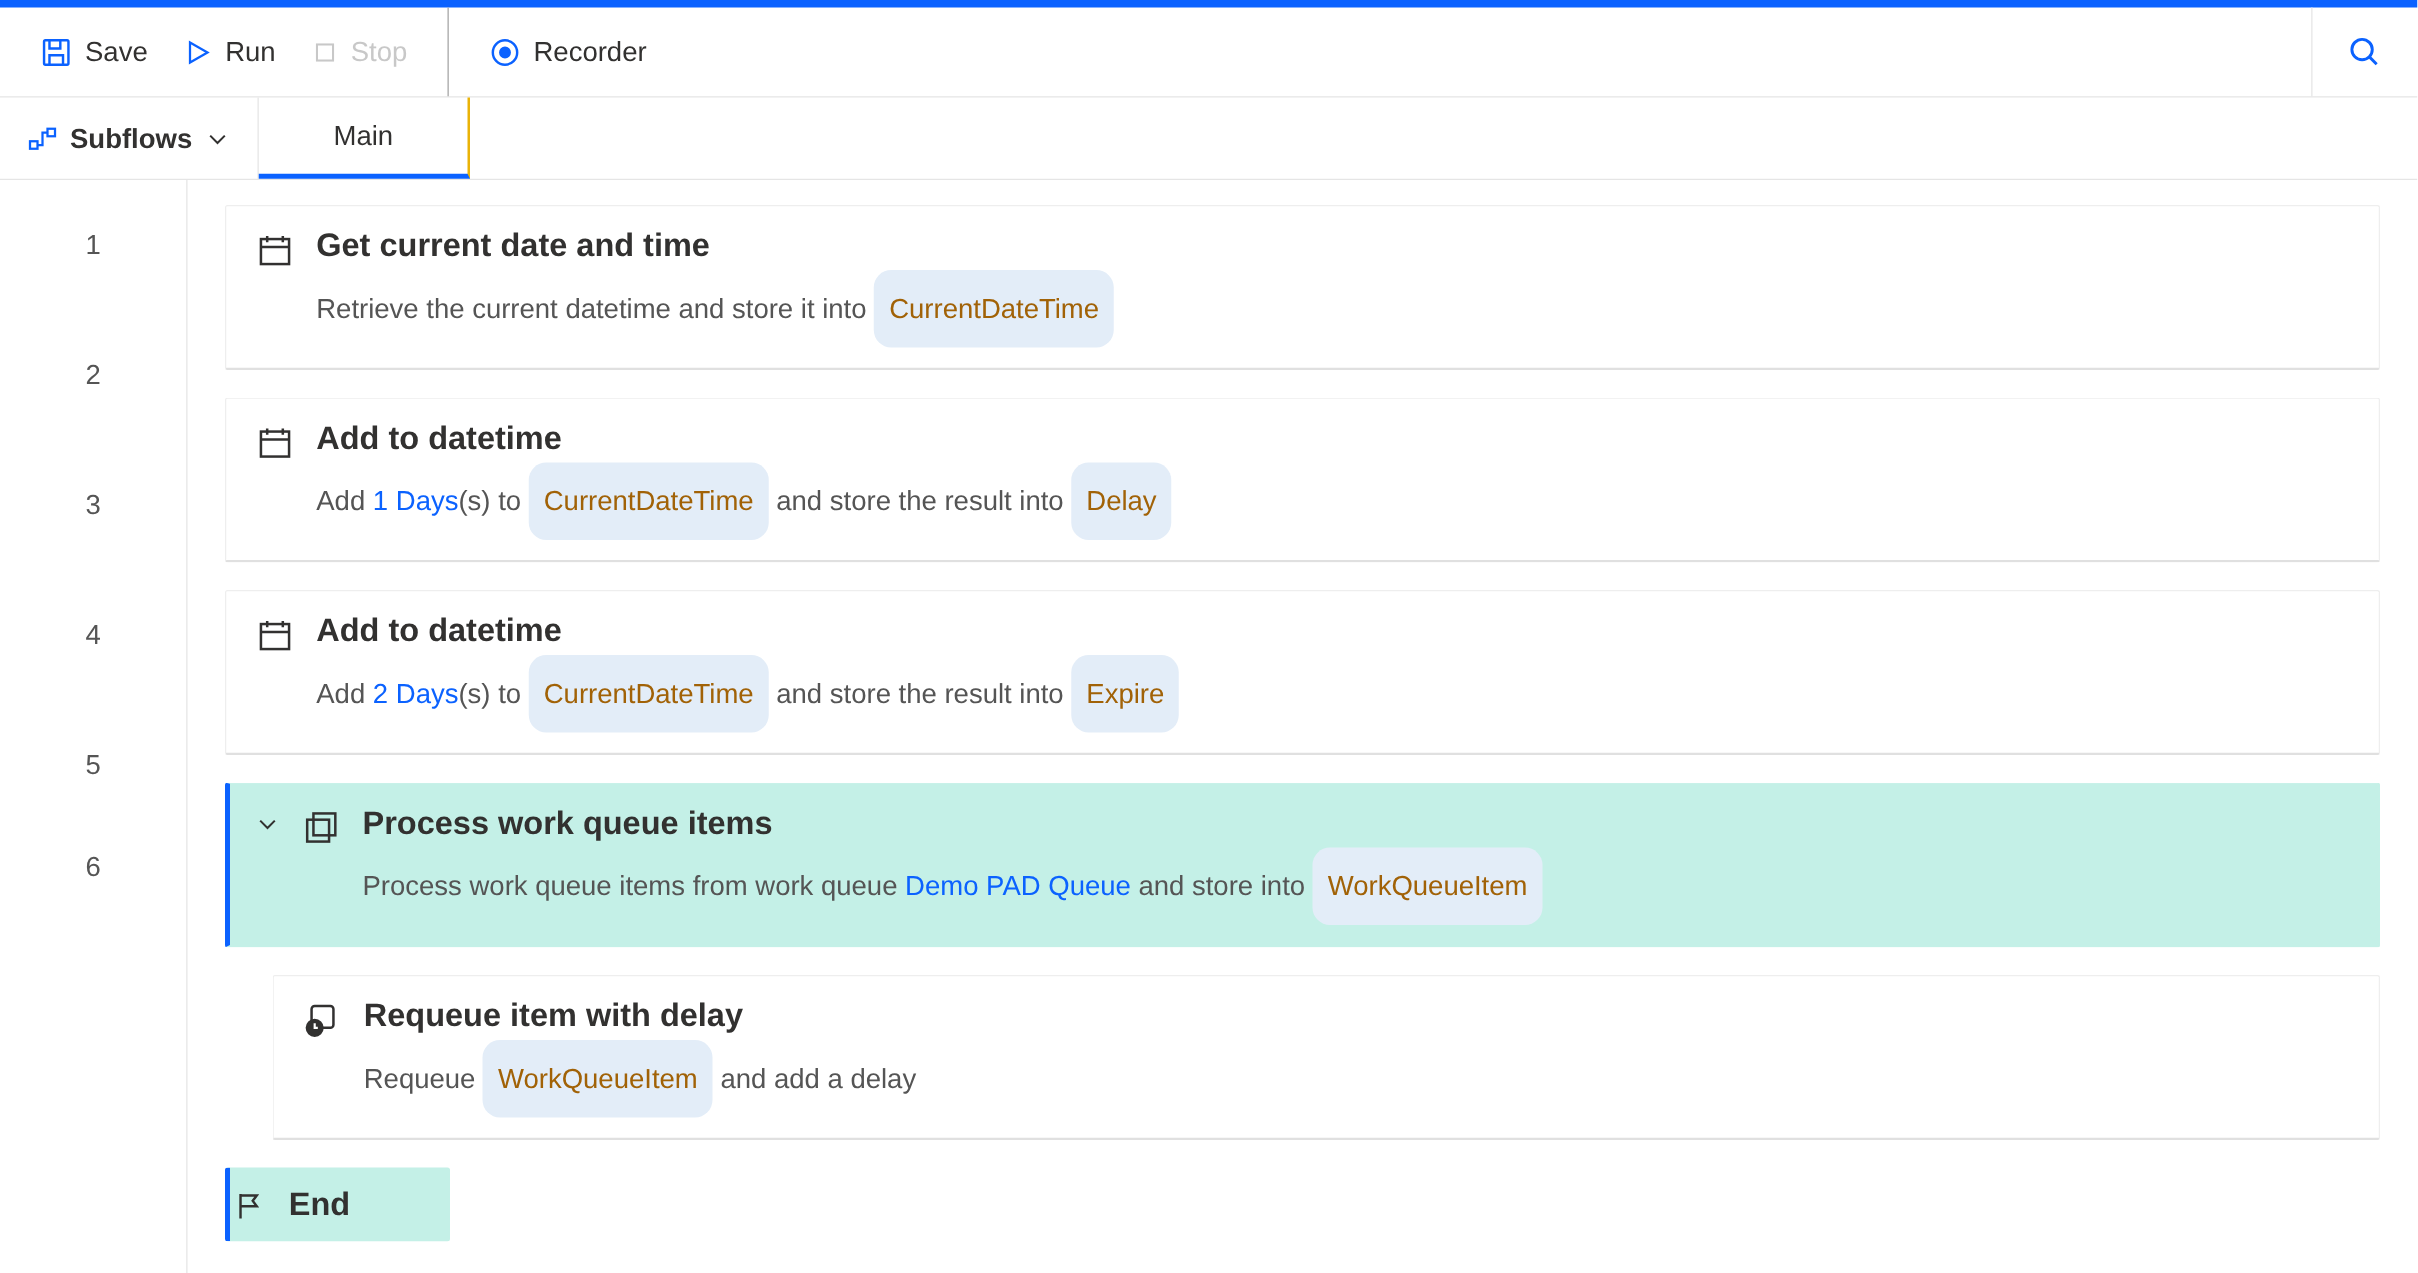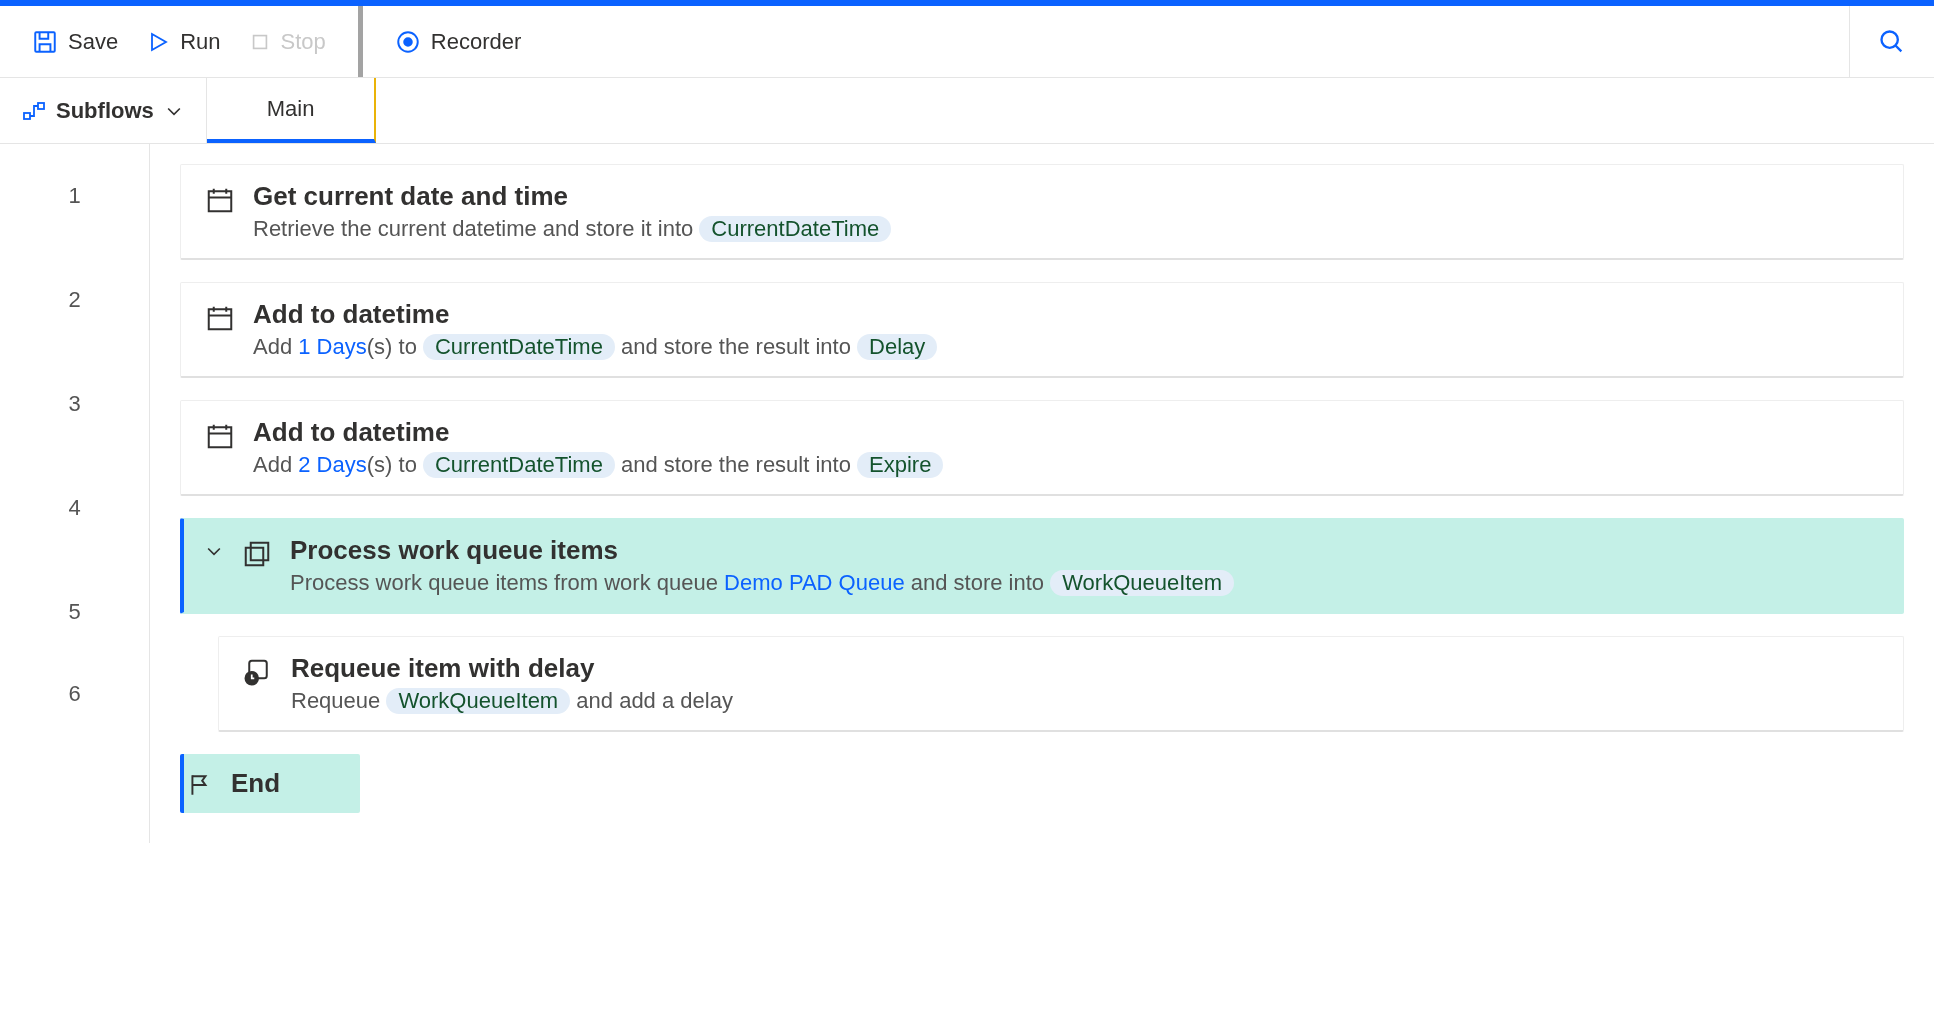--- a/index.html
+++ b/index.html
@@ -6,21 +6,21 @@
   body { font-family: "Segoe UI", Arial, sans-serif; font-size: 20px; color: #323130; background: #fff; }
   .topbar { height: 6px; background: #0b62ff; }
   
   .toolbar { 
     display: flex; 
     align-items: stretch; 
     border-bottom: 1px solid #e5e5e5; 
     height: 72px;
   }
   .toolbar-group { display: flex; align-items: center; padding: 0 18px; }
-  .toolbar-group.divider { border-right: 5px solid #a3a3a3; }
+  .toolbar-group.divider { border-right: 1px solid #a3a3a3; }
   .toolbar-btn { 
     display: flex; 
     align-items: center; 
     gap: 10px; 
     padding: 8px 14px; 
     cursor: pointer; 
     font-size: 22px;
     color: #323130;
   }
   .toolbar-btn .icon { color: #0b62ff; display:flex; }
@@ -87,22 +87,22 @@
     margin-bottom: 10px;
   }
   .step .chev { color:#555; padding-top:6px; cursor:pointer; }
   .step .step-icon { padding-top:4px; color:#323130; display:flex; }
   .step .body { flex:1; }
   .step .title { font-size: 26px; font-weight: 600; margin-bottom: 4px; }
   .step .desc { font-size: 22px; color: #555; }
   .chip {
     display: inline-block;
     background: #e3edf8;
-    color: #14532d;
-    padding: 0 12px;
+    color: #a16207;
+    padding: 18px 12px;
     border-radius: 14px;
   }
   .linkish { color: #0b62ff; }
   
   svg { display:block; }
 </style>
 </head>
 <body>
 
 <div class="topbar"></div>

